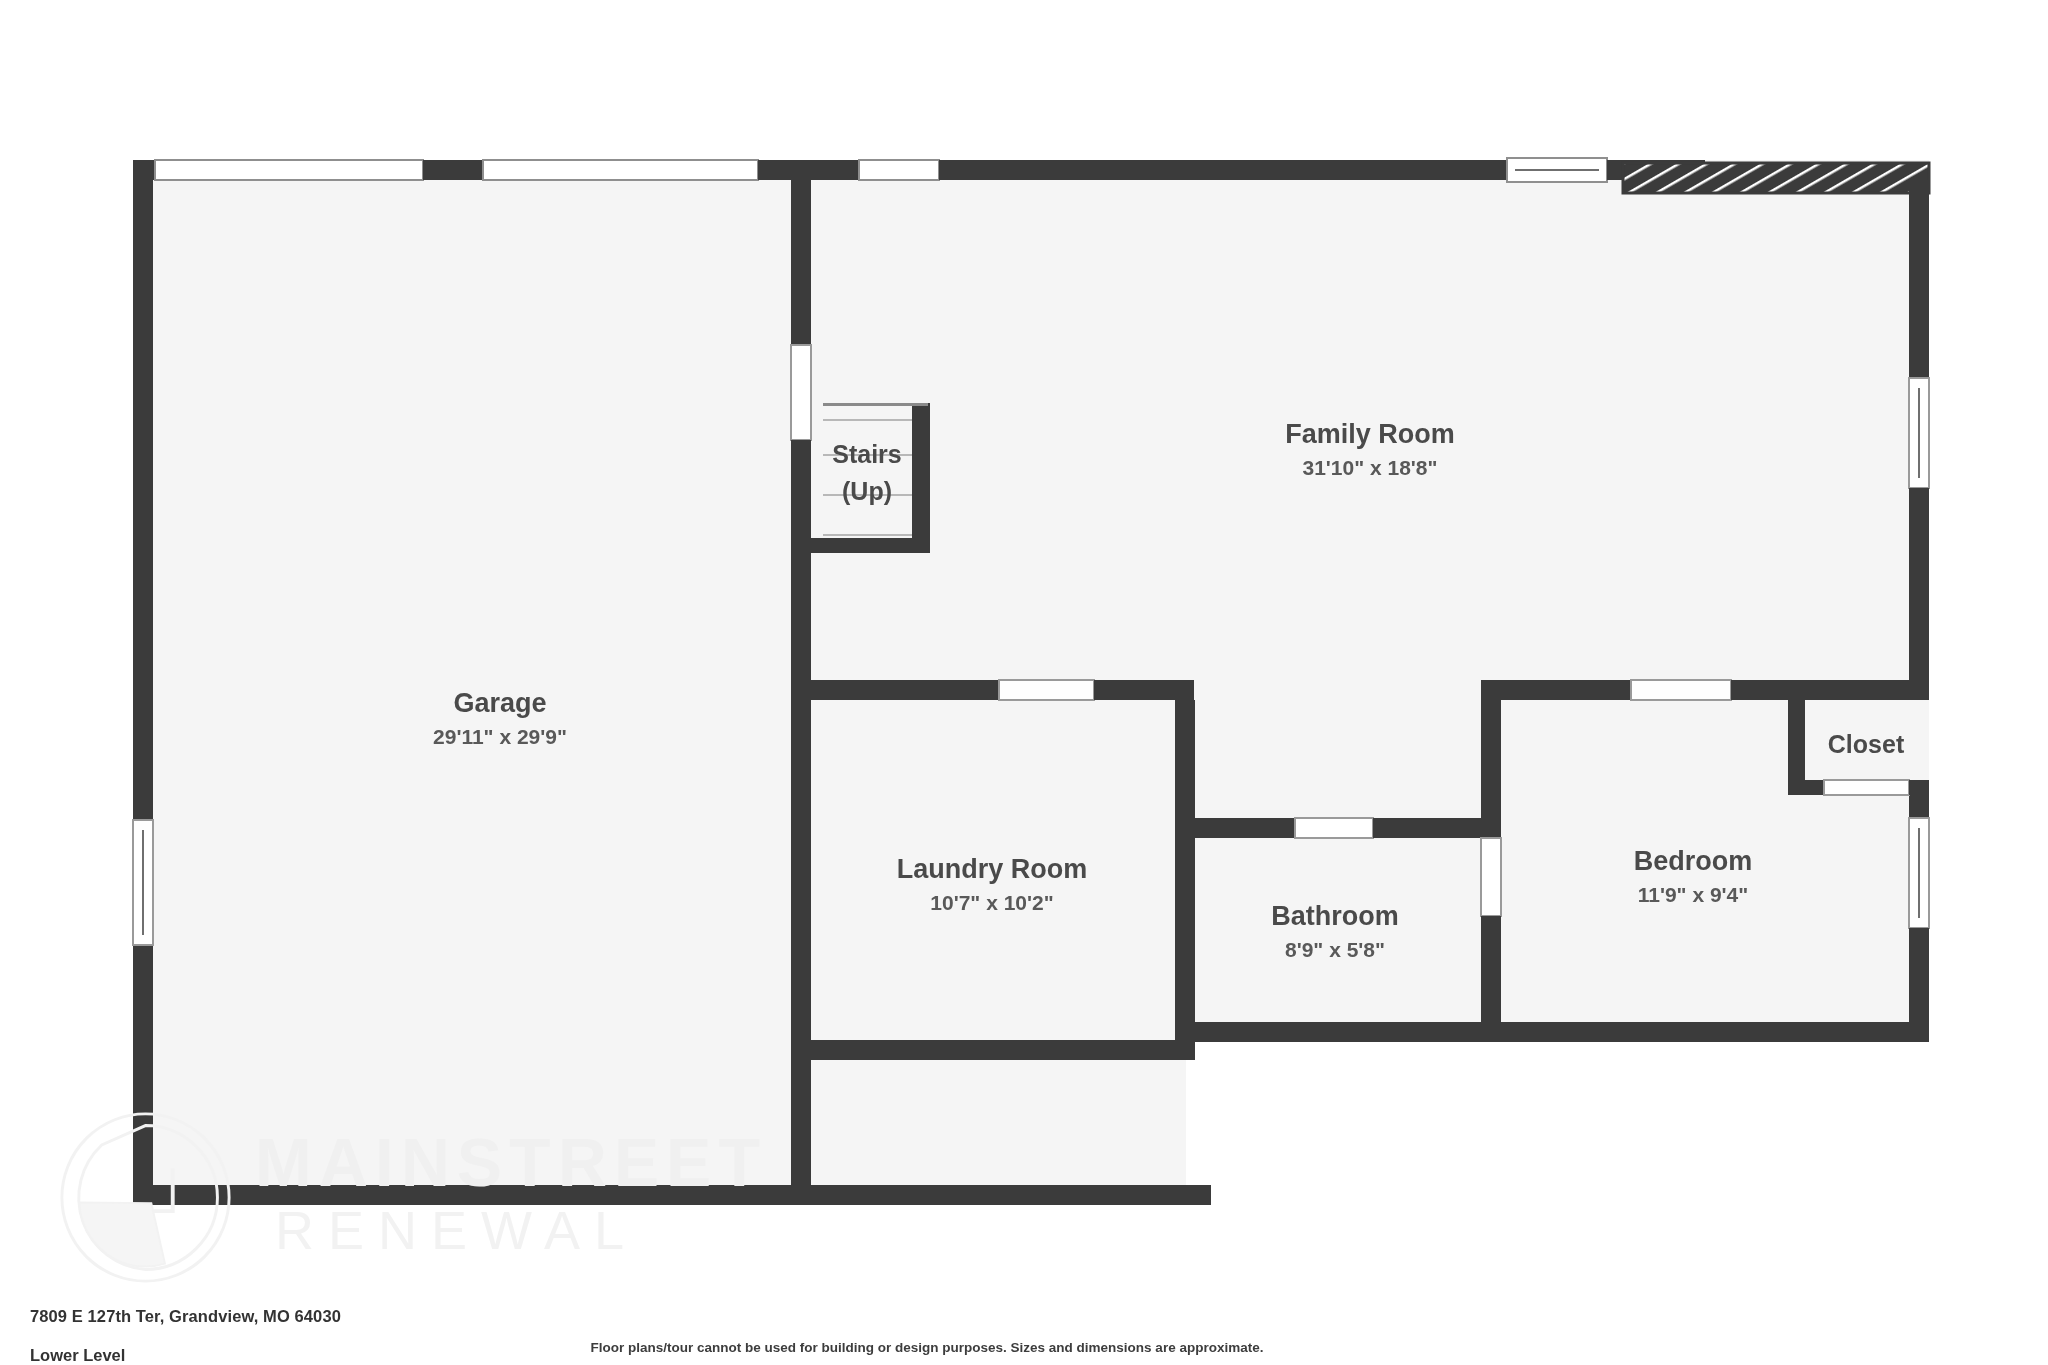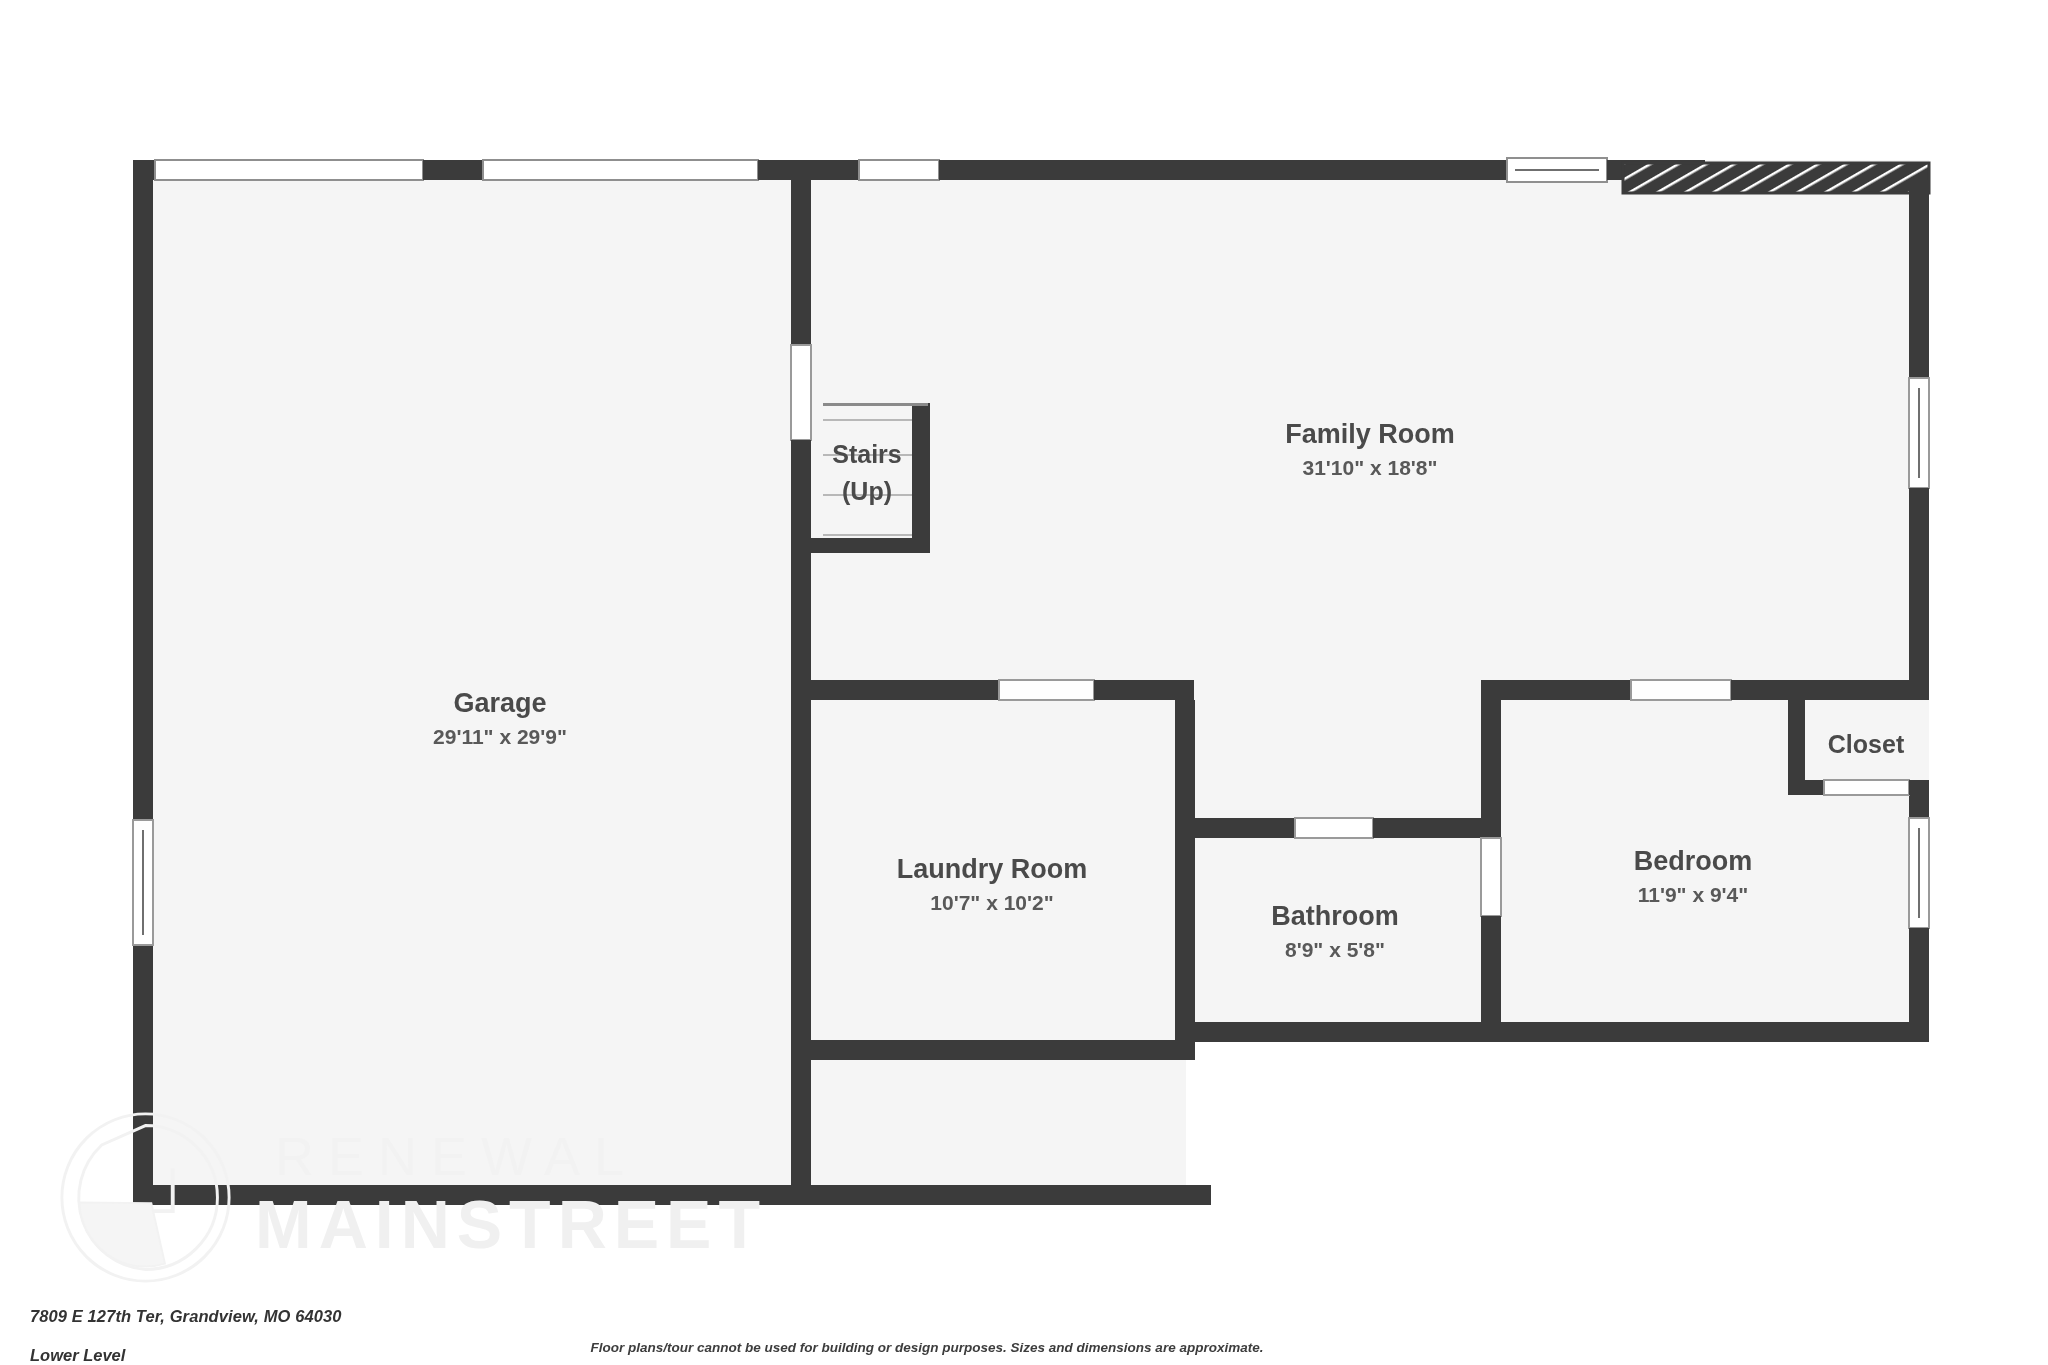--- a/index.html
+++ b/index.html
@@ -35,21 +35,20 @@
     font-size: 21px;
     fill: #595959;
     text-anchor: middle;
     font-family: "Liberation Sans", sans-serif;
   }
   .footer-text {
     position: absolute;
     font-family: "Liberation Sans", sans-serif;
     font-weight: bold;
     color: #333333;
-    font-style: italic;
   }
   #addr-line {
     left: 30px;
     top: 1307px;
     font-size: 16.5px;
     letter-spacing: 0.1px;
   }
   #level-line {
     left: 30px;
     top: 1340px;
@@ -265,19 +264,19 @@
 </svg>
 
 <svg class="wm" id="wm-logo" viewBox="0 0 180 180">
   <circle cx="90" cy="90" r="86" fill="none" stroke="#f2f2f2" stroke-width="3"></circle>
   <path d="M90 16 A74 74 0 0 1 90 164 A74 74 0 0 1 45 36 Z" fill="none" stroke="#f2f2f2" stroke-width="3"></path>
   <path d="M118 60 L118 104 L62 104" fill="none" stroke="#f2f2f2" stroke-width="4"></path>
   <path d="M22 95 A68 68 0 0 0 110 158 L96 96 Z" fill="#f5f5f5" stroke="#f2f2f2" stroke-width="2"></path>
 </svg>
 
 <div class="wm" id="wm-text">
+  <div id="wm-main">MAINSTREET</div>
   <div id="wm-sub">RENEWAL</div>
-  <div id="wm-main">MAINSTREET</div>
 </div>
 
 <div class="footer-text" id="addr-line">7809 E 127th Ter, Grandview, MO 64030</div>
 <div class="footer-text" id="level-line">Lower Level</div>
 <div class="footer-text" id="disclaimer-line">Floor plans/tour cannot be used for building or design purposes. Sizes and dimensions are approximate.</div>
 
 </body></html>

